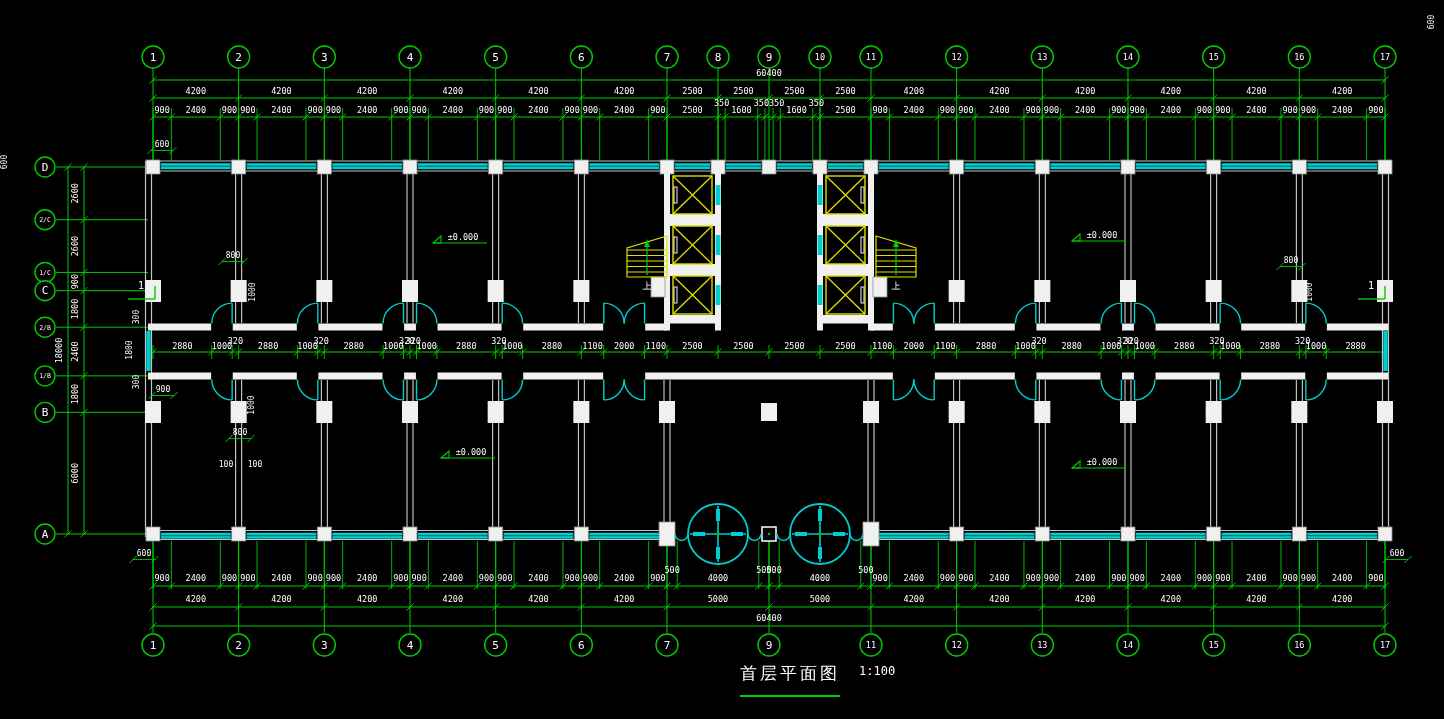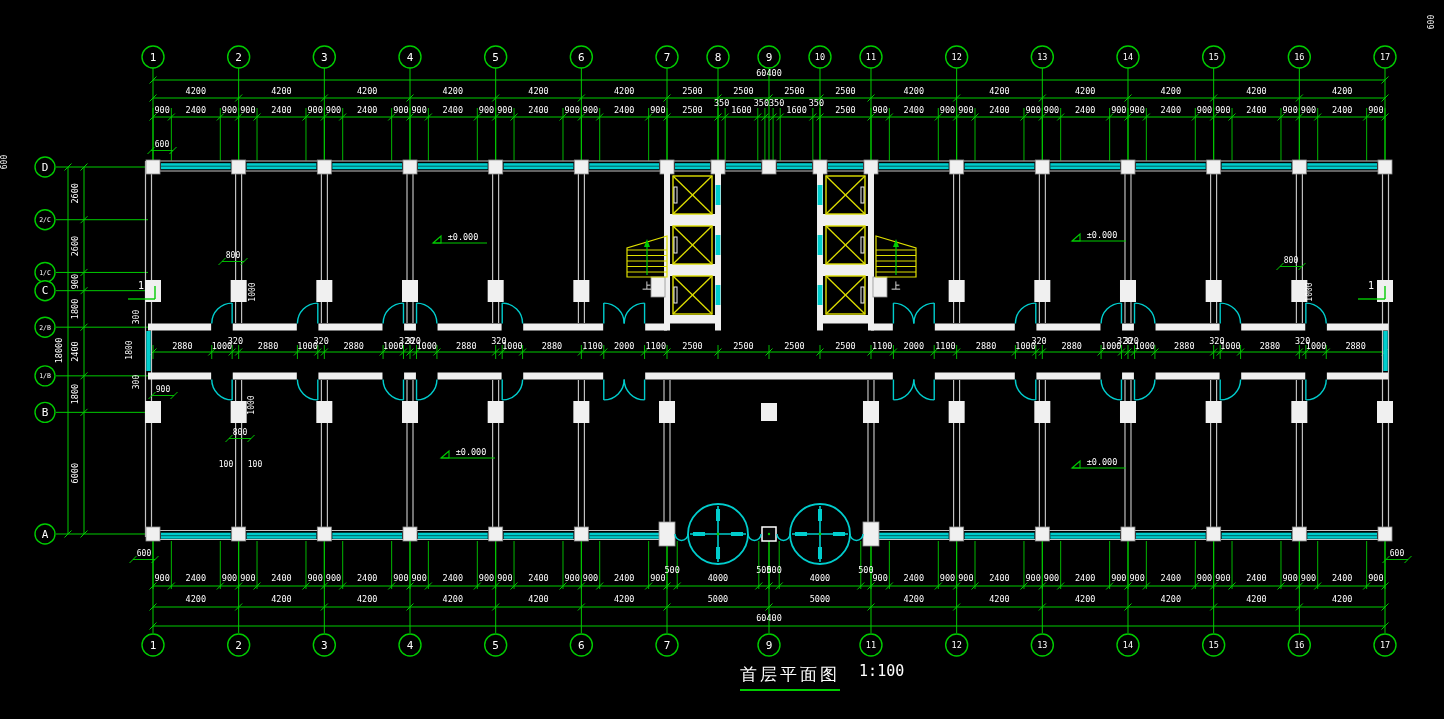--- a/index.html
+++ b/index.html
@@ -1,20 +1,20 @@
 <!DOCTYPE html>
 <html><head>
 <meta charset="utf-8">
 <style>
   html,body{margin:0;padding:0;background:#000;width:1444px;height:719px;overflow:hidden;}
   #stage{position:relative;width:1444px;height:719px;background:#000;font-family:"DejaVu Sans Mono",monospace;}
   #plan-svg{position:absolute;left:0;top:0;}
   #title-block{position:absolute;left:740px;top:662px;color:#fff;font-family:"DejaVu Sans","Liberation Sans",sans-serif;white-space:nowrap;}
-  #title-text{font-size:17px;letter-spacing:3px;display:inline-block;border-bottom:2px solid #00CC00;padding-bottom:3px;}
-  #title-scale{font-size:15px;margin-left:14px;display:inline-block;vertical-align:4px;font-family:"DejaVu Sans Mono",monospace;}
+  #title-text{font-size:17px;letter-spacing:3px;display:inline-block;border-bottom:2px solid #00CC00;padding-bottom:10px;}
+  #title-scale{font-size:12px;margin-left:14px;display:inline-block;vertical-align:4px;font-family:"DejaVu Sans Mono",monospace;}
 </style>
 </head>
 <body>
 
 <div id="stage">
   <svg id="plan-svg" width="1444" height="719">
       <rect x="0" y="0" width="1444" height="719" fill="#000"></rect>
       <line x1="153" y1="68" x2="153" y2="160.5" stroke="#00CC00" stroke-width="1"></line>
       <line x1="238.66887417218544" y1="68" x2="238.66887417218544" y2="160.5" stroke="#00CC00" stroke-width="1"></line>
       <line x1="324.3377483443709" y1="68" x2="324.3377483443709" y2="160.5" stroke="#00CC00" stroke-width="1"></line>

